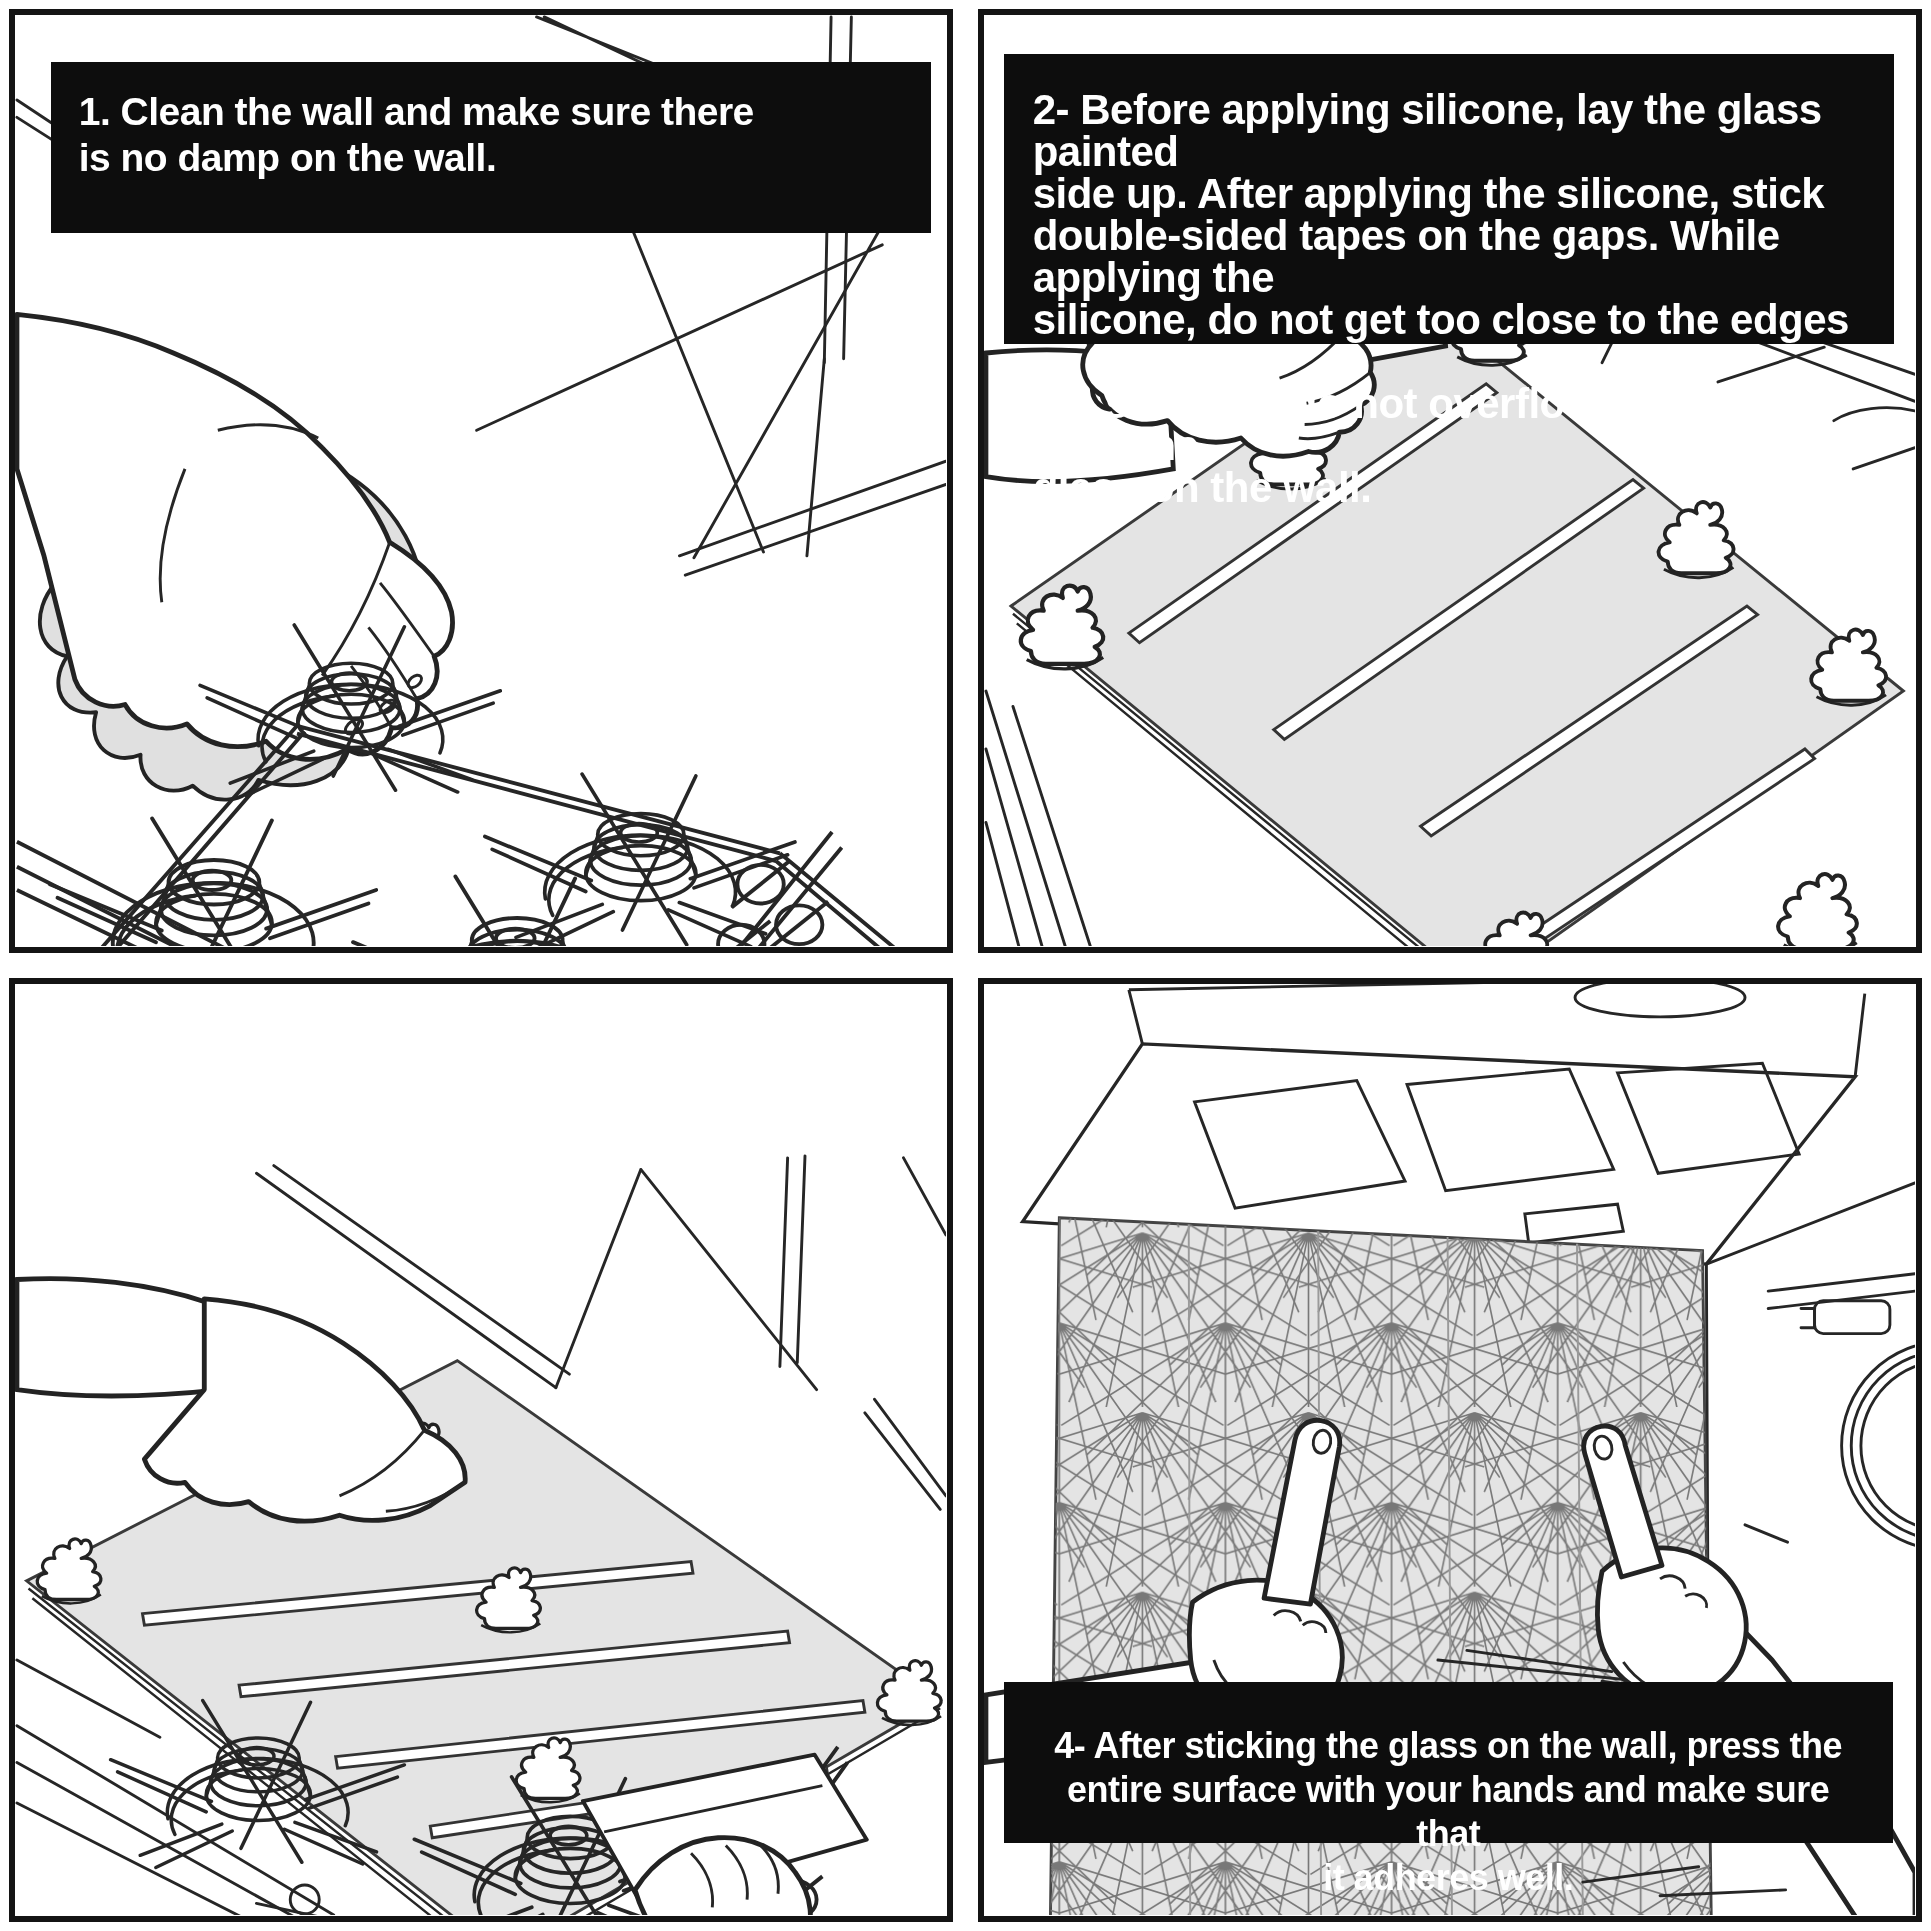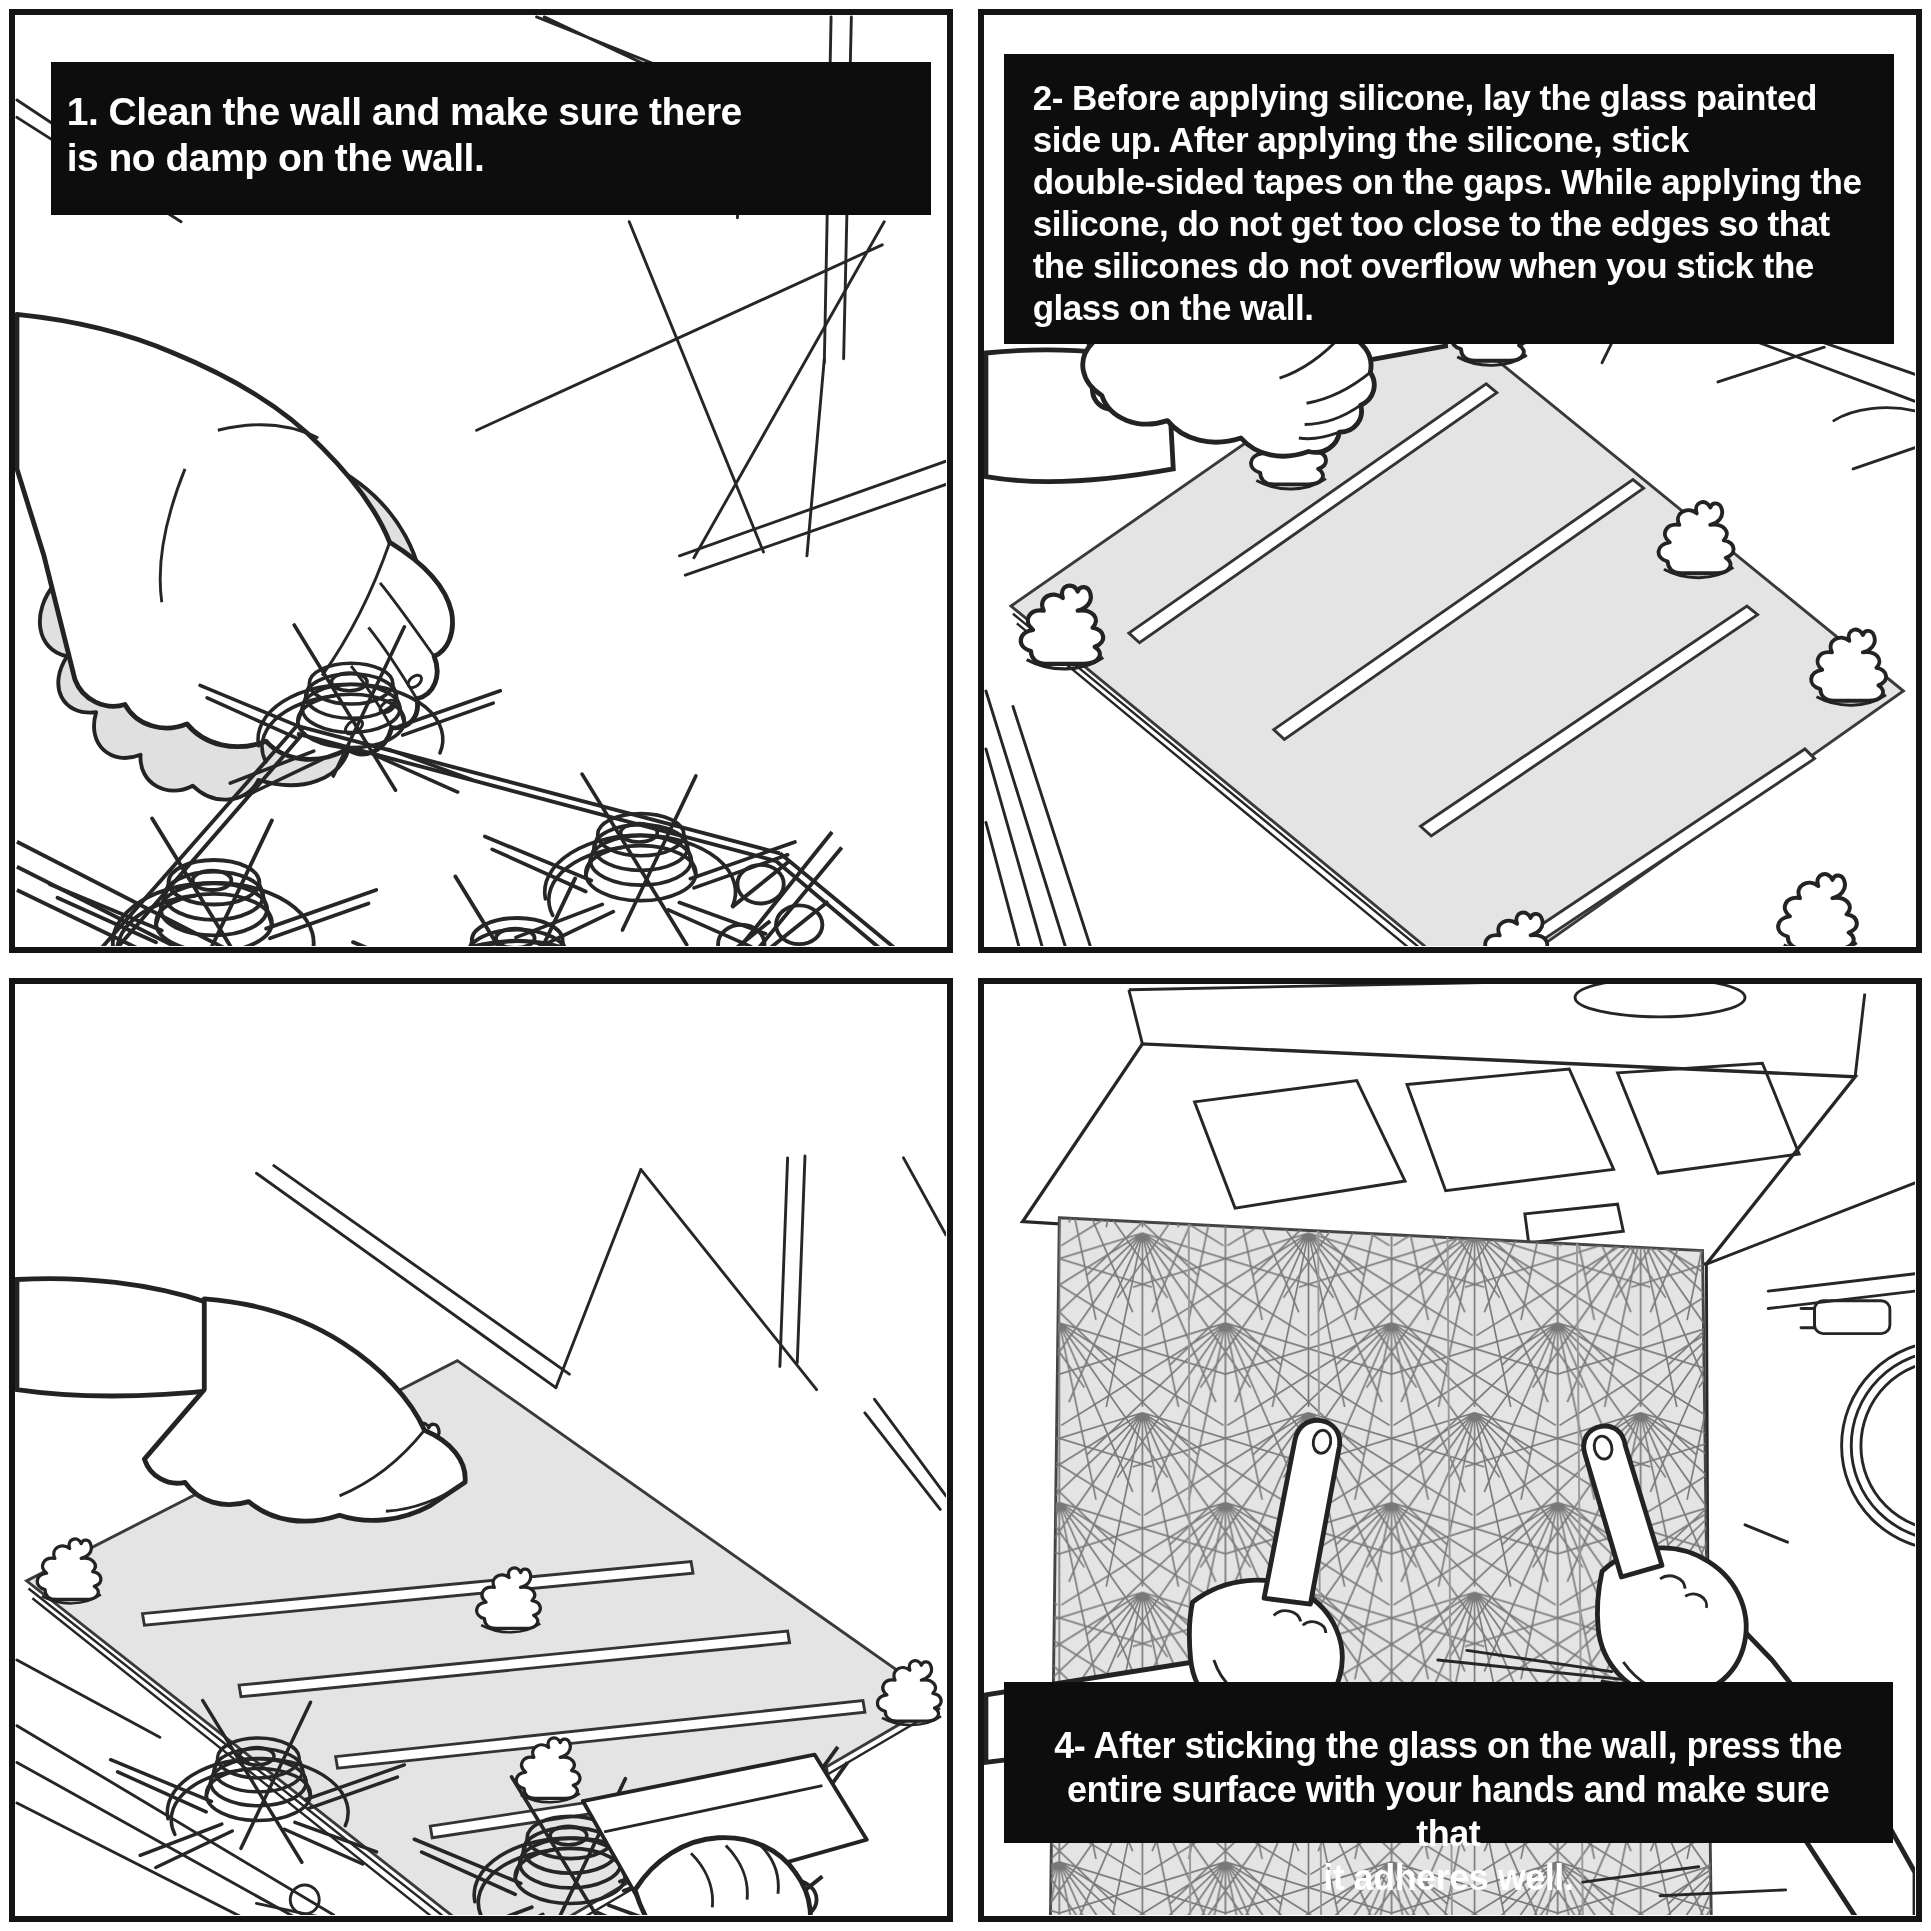--- a/index.html
+++ b/index.html
@@ -25,22 +25,22 @@
   .caption{
     position:absolute;
     box-sizing:border-box;
     background:var(--caption-bg,#0d0d0d);
     color:var(--caption-text,#ffffff);
     font-weight:700;
     letter-spacing:-0.5px;
     white-space:pre-line;
     z-index:5;
   }
-  .cap1{left:36px;top:47px;width:880px;height:153px;padding:27px 16px;font-size:39px;line-height:46px;}
-  .cap2{left:20px;top:39px;width:890px;height:290px;padding:23px 29px;font-size:35px;line-height:42px;}
+  .cap1{left:36px;top:47px;width:880px;height:171px;padding:27px 28px;font-size:39px;line-height:46px;}
+  .cap2{left:20px;top:39px;width:890px;height:290px;padding:35px 29px;font-size:42px;line-height:42px;}
   .cap3{left:0px;top:37px;width:920px;height:126px;padding:15.4px 25px;font-size:37px;line-height:44px;}
   .cap4{left:20px;top:698px;width:889px;height:161px;padding:42px 33px;font-size:36px;line-height:44px;text-align:center;}
   .ln{stroke:#262626;fill:none;}
 </style>
 </head>
 <body>
 
 <svg width="0" height="0" style="position:absolute" aria-hidden="true">
   <defs>
     <g id="burner" fill="none" stroke="#262626" stroke-width="4" stroke-linecap="round">

